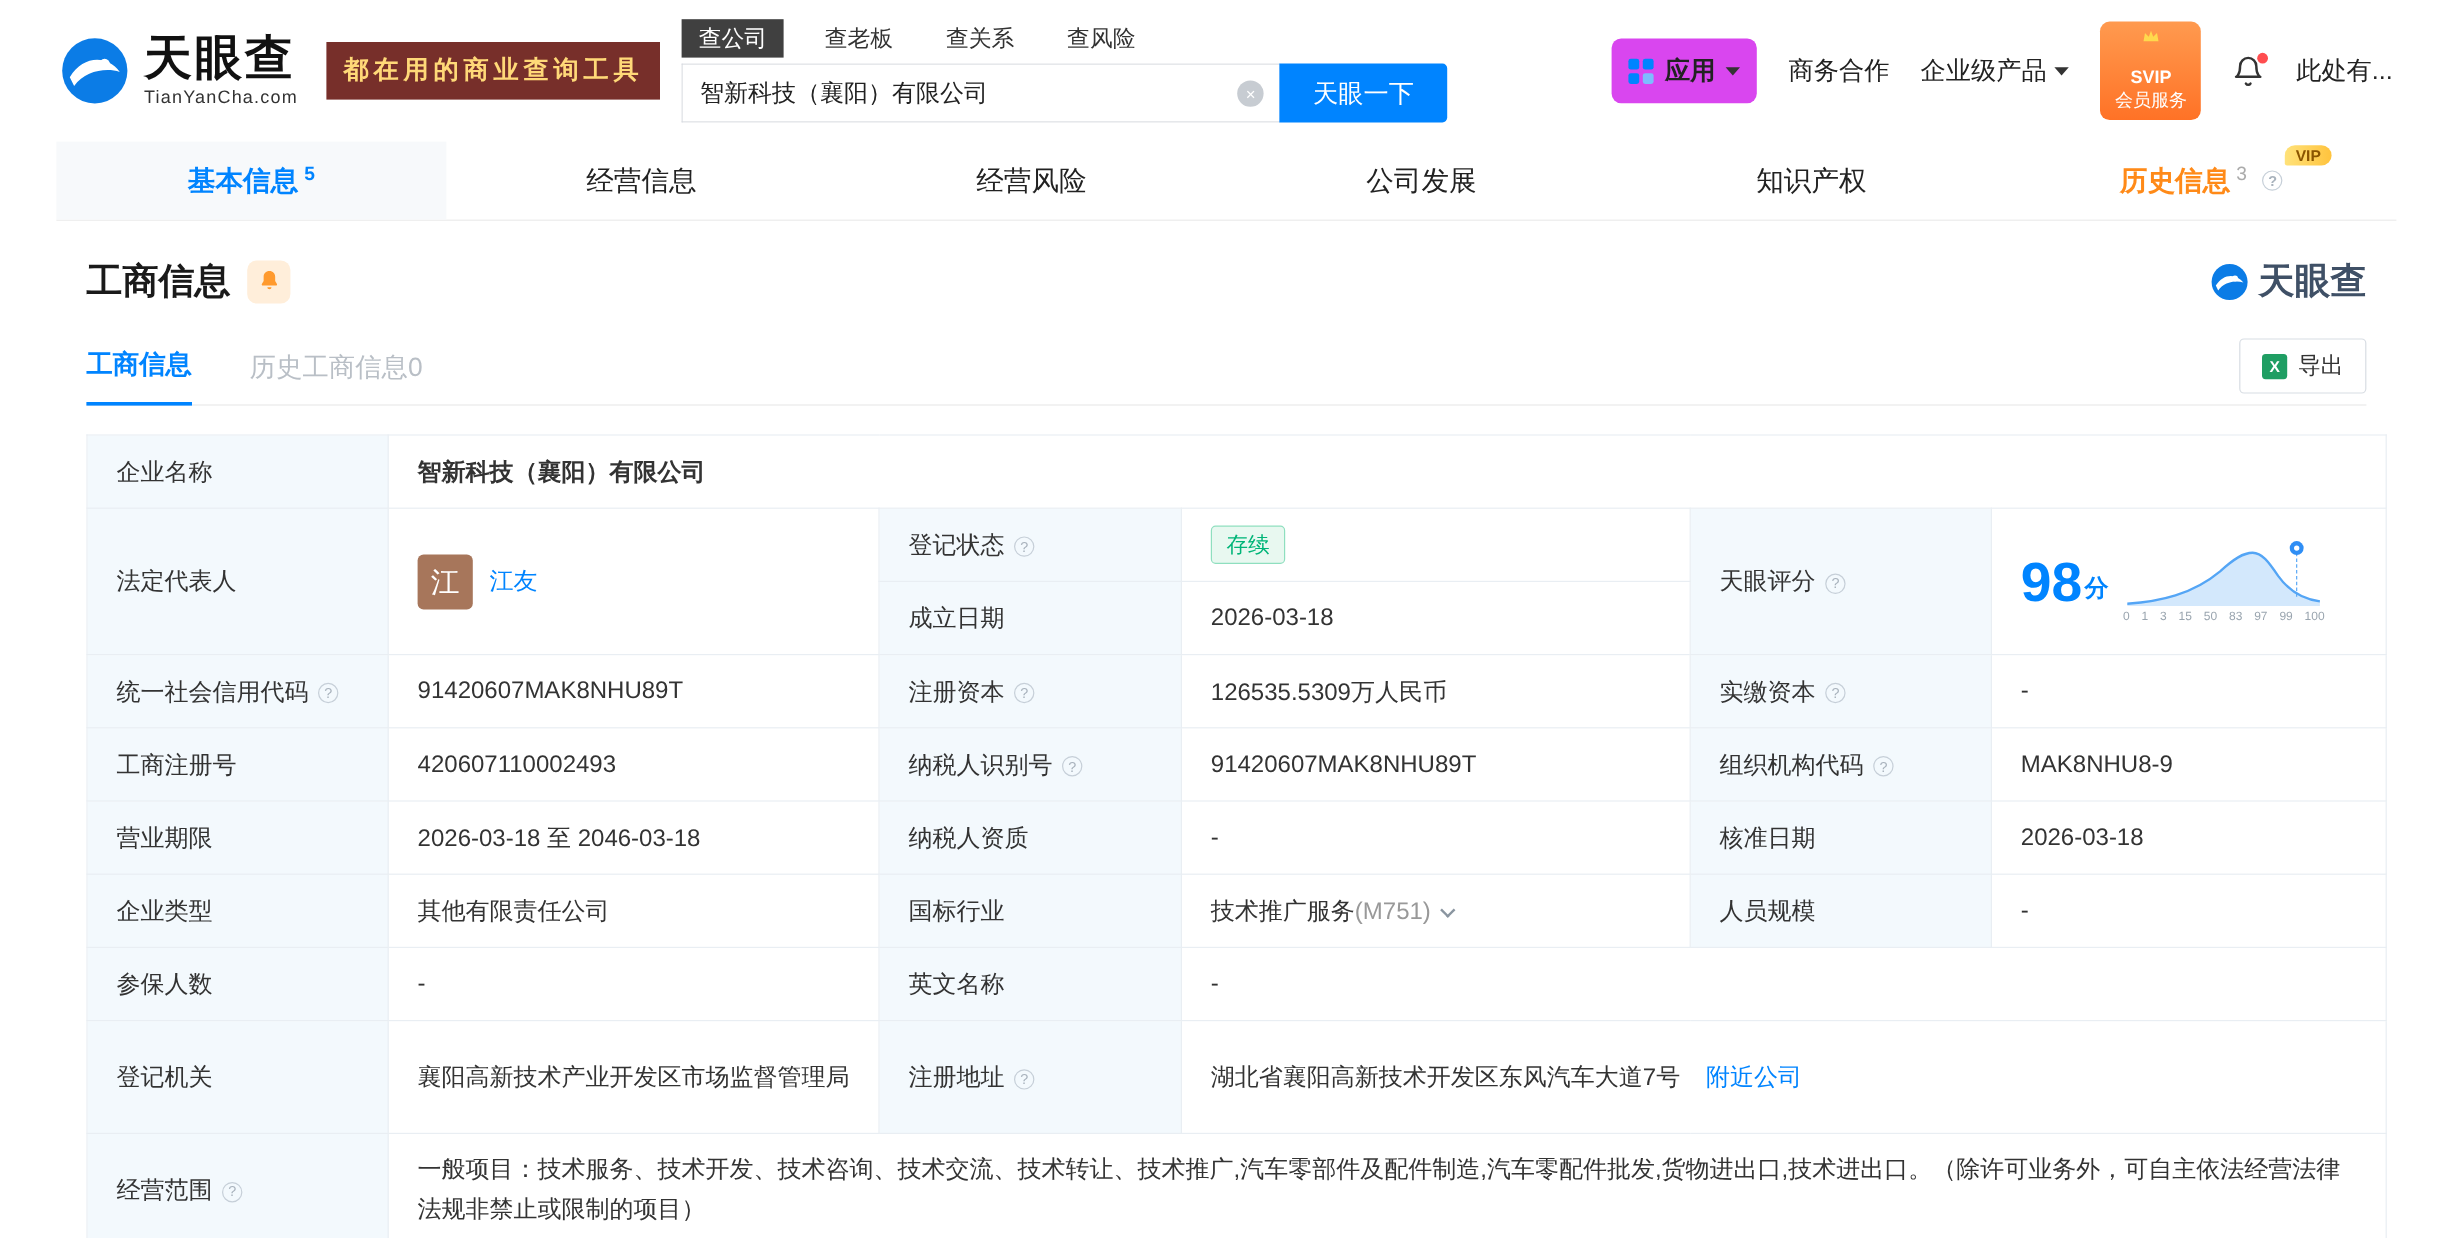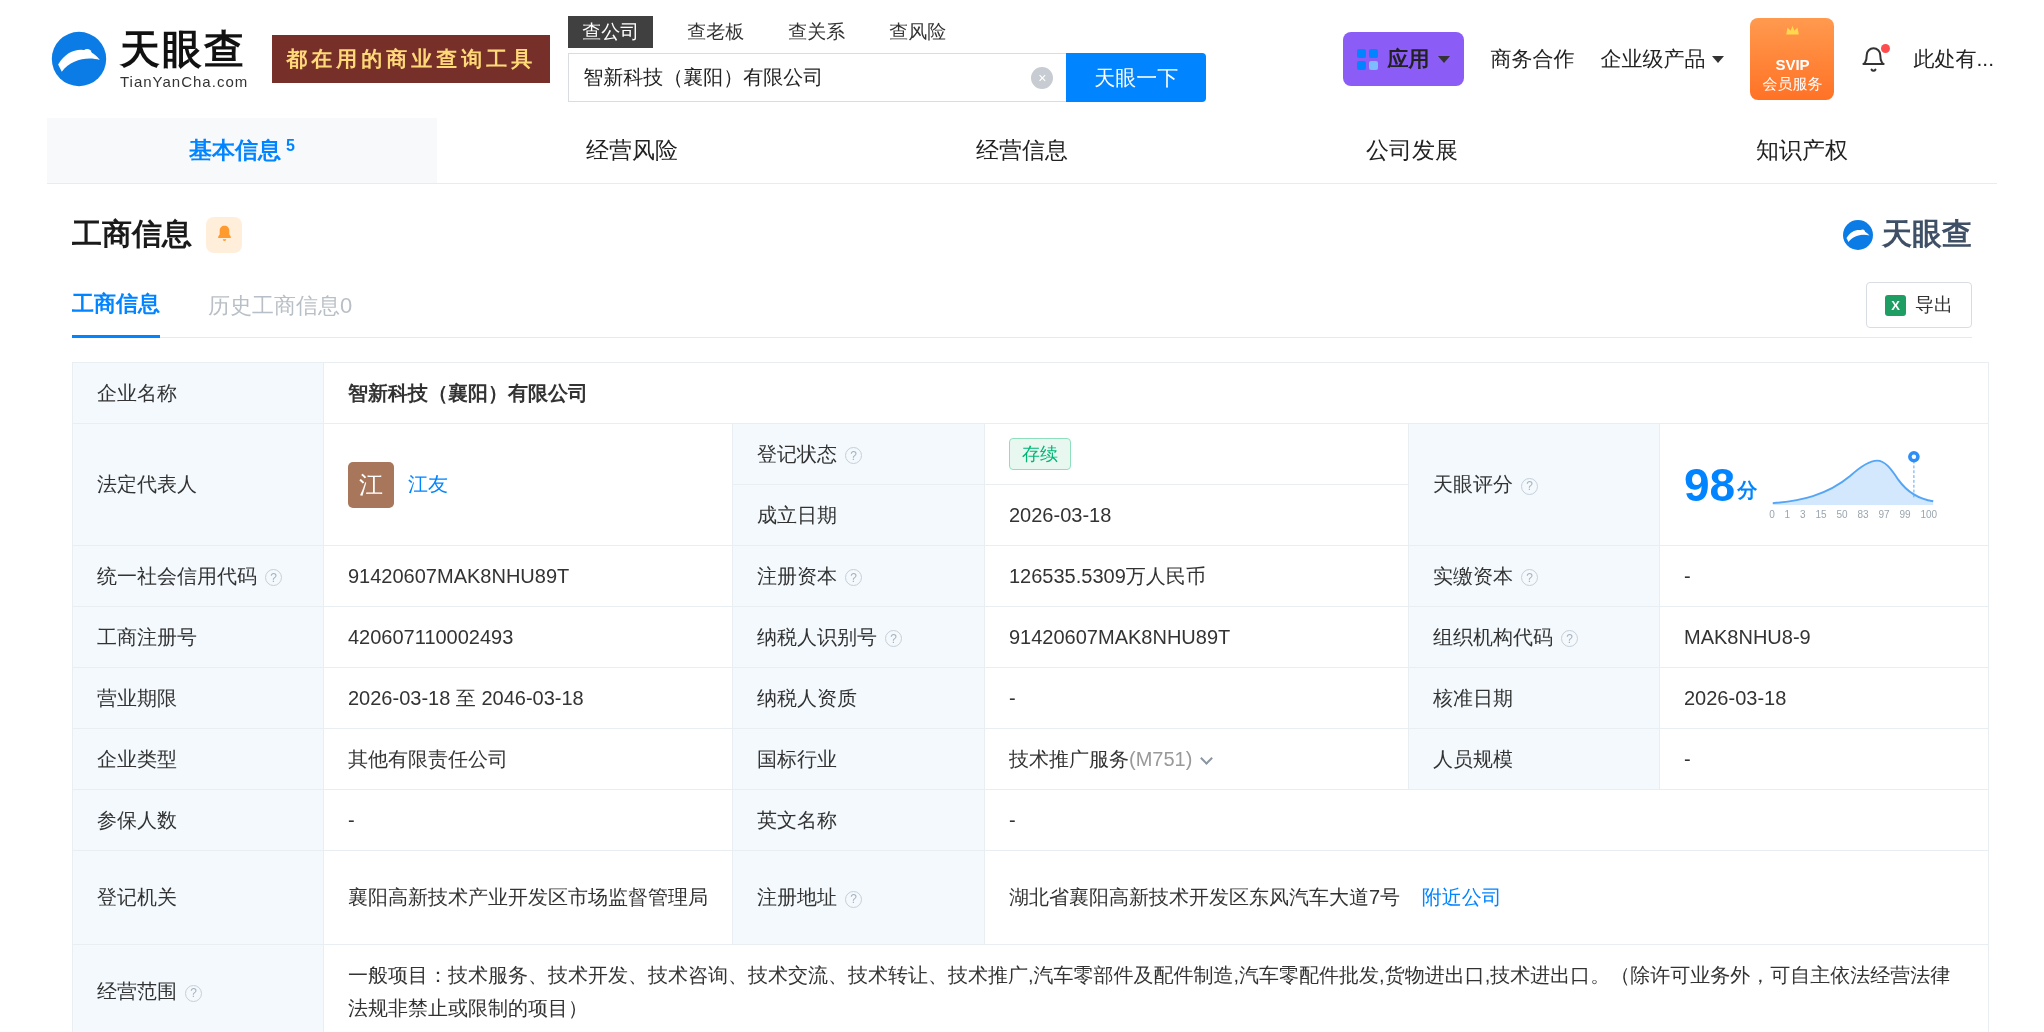--- a/index.html
+++ b/index.html
@@ -19,21 +19,21 @@
   .search-area { margin-left:18px; display:flex; flex-direction:column; flex:none; }
   .search-tabs { display:flex; gap:24px; align-items:center; margin-bottom:5px; }
   .search-tab { font-size:19px; color:#333; padding:3px 10px; cursor:pointer; }
   .search-tab.active { background:#404040; color:#fff; padding:3px 14px; }
   .search-row { display:flex; }
   .search-box { position:relative; width:498px; height:49px; border:1px solid #d9dde2; border-right:none; background:#fff; }
   .search-box input { width:100%; height:100%; border:none; outline:none; font-size:20px; padding:0 48px 0 14px; font-family:inherit; color:#222; }
   .clear { position:absolute; right:13px; top:50%; transform:translateY(-50%); width:22px; height:22px; border-radius:50%; background:#c7ccd2; color:#fff; display:flex; align-items:center; justify-content:center; font-size:14px; cursor:pointer; }
   .search-btn { width:140px; height:49px; background:#0084ff; color:#fff; border:none; font-size:21px; border-radius:0 4px 4px 0; cursor:pointer; font-family:inherit; }
   .header-right { margin-left:auto; display:flex; align-items:center; gap:26px; }
-  .apps-btn { display:flex; align-items:center; gap:9px; background:#8b5cf6; border-radius:8px; padding:13px 14px; font-size:21px; font-weight:600; color:#222; cursor:pointer; }
+  .apps-btn { display:flex; align-items:center; gap:9px; background:#d946ef; border-radius:8px; padding:13px 14px; font-size:21px; font-weight:600; color:#222; cursor:pointer; }
   .grid-icon { display:inline-grid; grid-template-columns:9px 9px; grid-template-rows:9px 9px; gap:3px; }
   .grid-icon i { background:#0084ff; border-radius:2px; }
   .grid-icon i:nth-child(4){ background:#7dbcff; }
   .caret { width:0; height:0; border-left:6px solid transparent; border-right:6px solid transparent; border-top:7px solid #333; display:inline-block; }
   .nav-link { font-size:21px; color:#222; cursor:pointer; display:flex; align-items:center; gap:7px; white-space:nowrap; }
   .svip { background:linear-gradient(180deg,#ff9a4f,#ff7226); border-radius:8px; color:#fff; padding:6px 12px; text-align:center; cursor:pointer; line-height:1.25; flex:none; }
   .svip-top { display:flex; align-items:center; justify-content:center; gap:20px; font-weight:bold; font-size:15px;flex-direction:column; }
   .svip-bottom { font-size:15px; }
   .bell-wrap { position:relative; cursor:pointer; display:flex; }
   .red-dot { position:absolute; top:-2px; right:-3px; width:9px; height:9px; background:#ff4d4f; border-radius:50%; }
@@ -155,30 +155,36 @@
     <div class="user">此处有...</div>
   </div>
 </header>
 
 <nav class="main-tabs">
   <div class="mtab active">
     <span>基本信息</span>
     <span class="cnt">5</span>
   </div>
   <div class="mtab">
+    <span>经营信息</span>
+  </div>
+  <div class="mtab">
     <span>经营风险</span>
-  </div>
-  <div class="mtab">
-    <span>经营信息</span>
   </div>
   <div class="mtab">
     <span>公司发展</span>
   </div>
   <div class="mtab">
     <span>知识产权</span>
+  </div>
+  <div class="mtab history">
+    <span class="vip-tag">VIP</span>
+    <span>历史信息</span>
+    <span class="cnt">3</span>
+    <span class="help">?</span>
   </div>
 </nav>
 
 <main class="content">
   <div class="section-head">
     <h2>工商信息</h2>
     <span class="bell-badge">
       <svg width="21" height="21" viewBox="0 0 24 24" fill="#ff9a2e">
         <path d="M12 2c-3.3 0-5.5 2.4-5.5 5.5v4.2L4.8 14.5c-.4.7.1 1.5.9 1.5h12.6c.8 0 1.3-.8.9-1.5l-1.7-2.8V7.5C17.5 4.4 15.3 2 12 2z"></path>
         <path d="M10 17.5a2 2 0 0 0 4 0z"></path>

